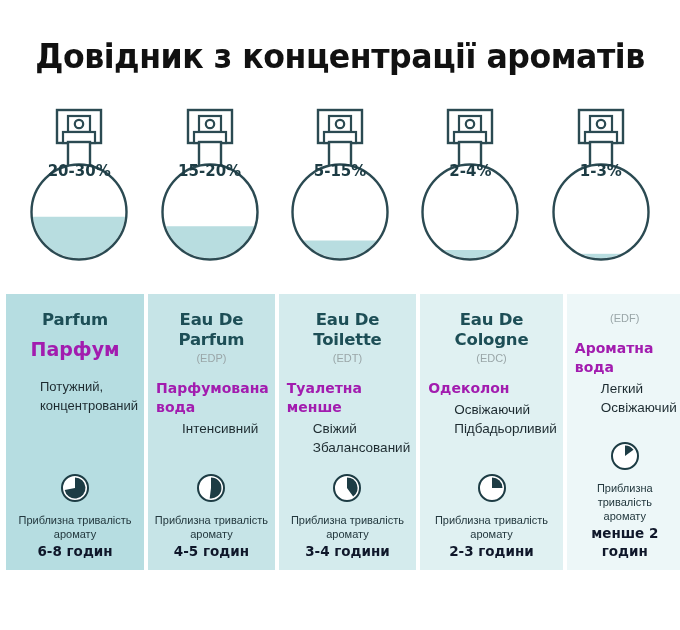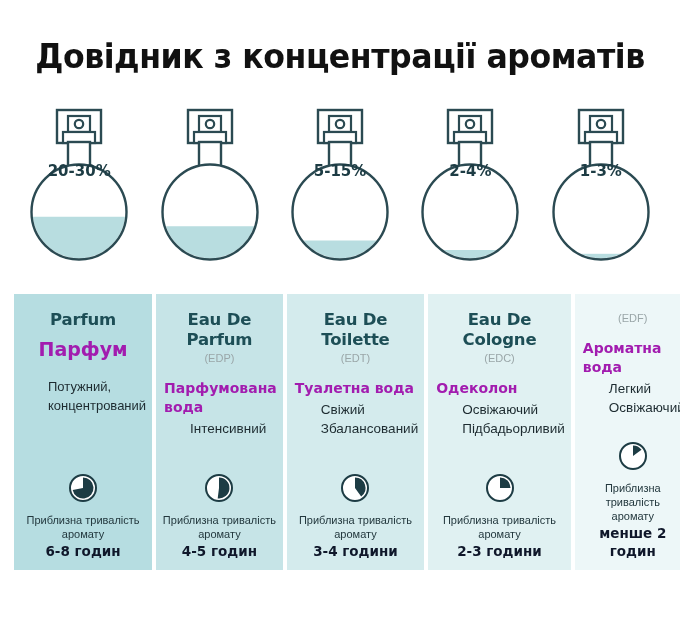--- a/index.html
+++ b/index.html
@@ -61,21 +61,21 @@
     font-family: "DejaVu Sans", sans-serif;
     font-weight: bold;
     font-size: 15px;
     color: #1d3c44;
     letter-spacing: 0px;
   }
 
   
   .columns {
     position: absolute;
-    left: 14px;
+    left: 6px;
     top: 294px;
     width: 560px;
     height: 276px;
     display: flex;
     gap: 4px;
   }
   .col {
     flex: 1 1 0;
     position: relative;
     padding: 16px 6px 10px 6px;
@@ -200,20 +200,21 @@
           </defs>
           <rect x="30" y="6" width="44" height="33" fill="none" stroke="#2b4a52" stroke-width="2.4"></rect>
           <rect x="41" y="12" width="22" height="16" fill="#ffffff" stroke="#2b4a52" stroke-width="2.2"></rect>
           <circle cx="52" cy="20" r="4.2" fill="#ffffff" stroke="#2b4a52" stroke-width="2.2"></circle>
           <rect x="36" y="28" width="32" height="11" fill="#ffffff" stroke="#2b4a52" stroke-width="2.2"></rect>
           <rect x="41" y="38" width="22" height="26" fill="#ffffff" stroke="#2b4a52" stroke-width="2.4"></rect>
           <circle cx="52" cy="108" r="47.5" fill="#ffffff"></circle>
           <rect x="4.5" y="122.25" width="95" height="35.25" fill="#b8dde0" clip-path="url(#bodyclip1)"></rect>
           <circle cx="52" cy="108" r="47.5" fill="none" stroke="#2b4a52" stroke-width="2.4"></circle>
         </svg></div>
+    <div class="pct">15-20%</div>
   </div>
   <div class="bottle-cell">
     <div class="bottle-svg"><svg width="104" height="158" viewBox="0 0 104 158">
           <defs>
             <clipPath id="bodyclip2">
               <circle cx="52" cy="108" r="46.3"></circle>
             </clipPath>
           </defs>
           <rect x="30" y="6" width="44" height="33" fill="none" stroke="#2b4a52" stroke-width="2.4"></rect>
           <rect x="41" y="12" width="22" height="16" fill="#ffffff" stroke="#2b4a52" stroke-width="2.2"></rect>
@@ -293,21 +294,21 @@
             <path d="M 15 15 L 15 4.5 A 10.5 10.5 0 1 1 13.68 25.42 Z" fill="#1d3c44"></path>
           </svg></span>
     </div>
     <div class="duration-label">Приблизна тривалість<br>аромату</div>
     <div class="duration-value">4-5 годин</div>
   </div>
 
   <div class="col col-2">
     <div class="en-name">Eau De<br>Toilette</div>
     <div class="abbr">(EDT)</div>
-    <div class="ua-name">Туалетна вода</div>
+    <div class="ua-name">Туалетна менше</div>
     <div class="desc">Свіжий<br>Збалансований</div>
     <div class="spacer"></div>
     <div class="clock-wrap">
       <span class="clock-slot"><svg width="30" height="30" viewBox="0 0 30 30">
             <circle cx="15" cy="15" r="13" fill="#ffffff" stroke="#1d3c44" stroke-width="2"></circle>
             <path d="M 15 15 L 15 4.5 A 10.5 10.5 0 0 1 21.17 23.49 Z" fill="#1d3c44"></path>
           </svg></span>
     </div>
     <div class="duration-label">Приблизна тривалість<br>аромату</div>
     <div class="duration-value">3-4 години</div>

